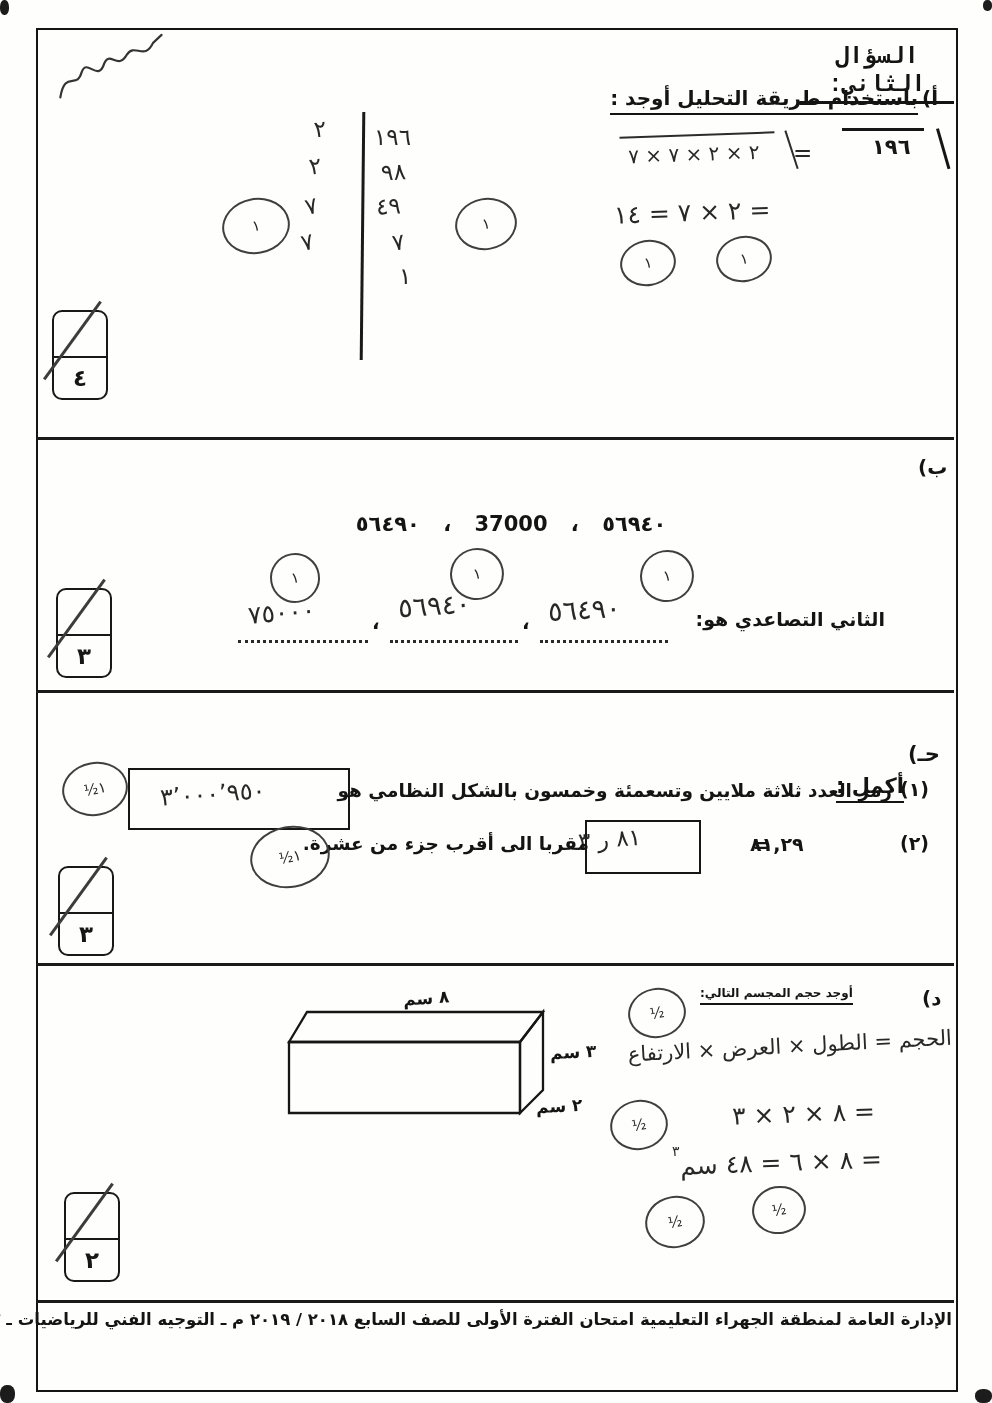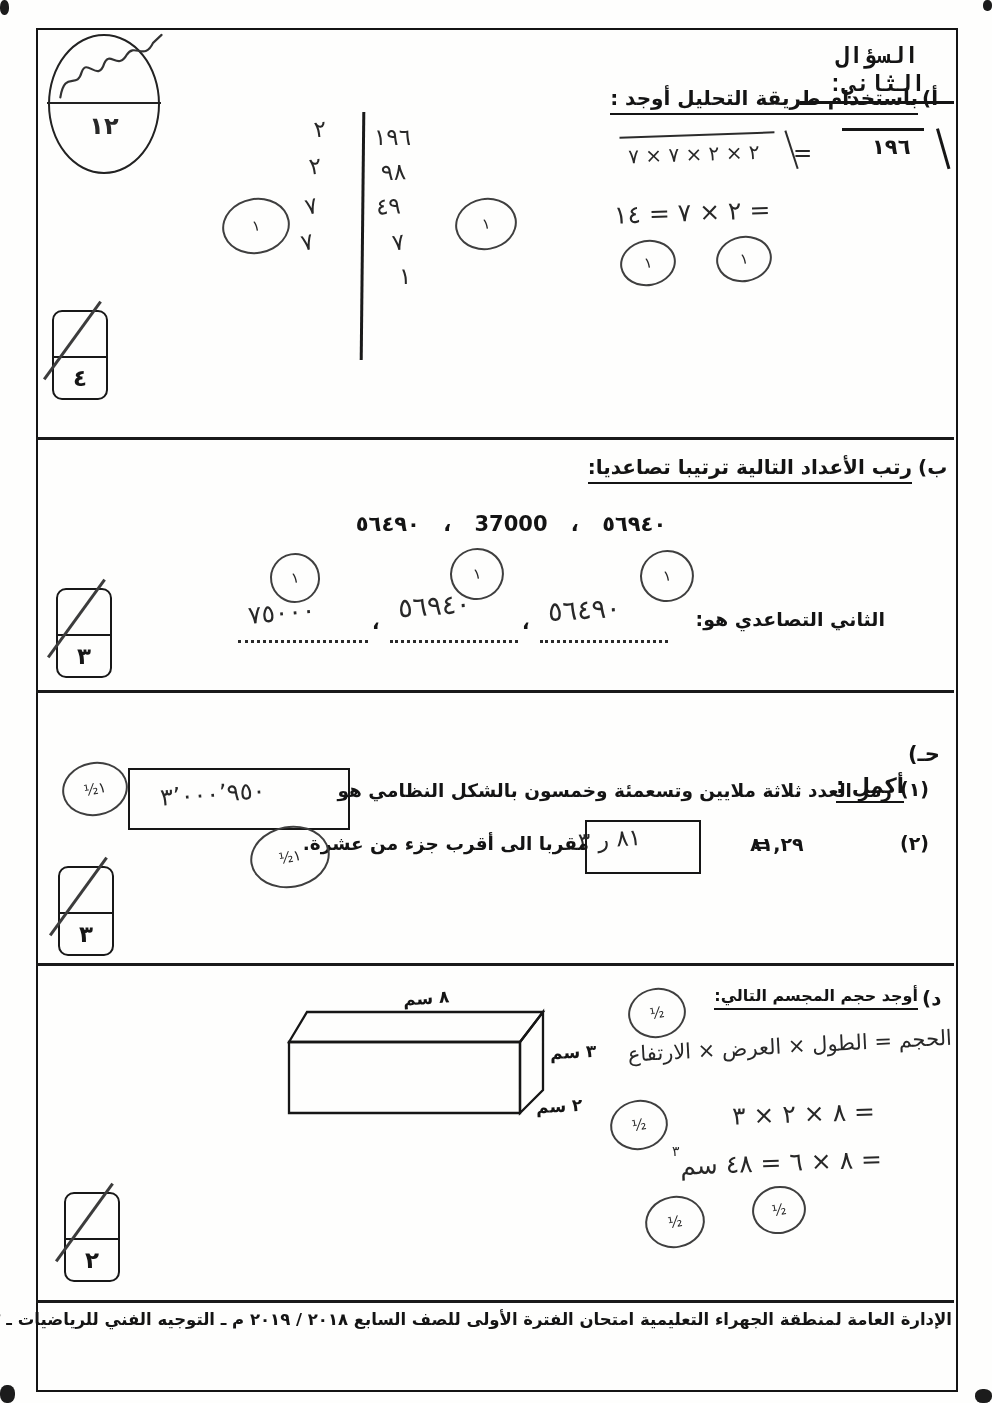--- a/index.html
+++ b/index.html
@@ -50,24 +50,20 @@
   <div class="corner" style="left:0;top:1385px;width:15px;height:18px;"></div>
   <div class="corner" style="left:975px;top:1389px;width:17px;height:14px;"></div>
 
   <div class="frame"></div>
 
   <div class="hline" style="left:36px;top:437px;width:918px;"></div>
   <div class="hline" style="left:36px;top:690px;width:918px;"></div>
   <div class="hline" style="left:36px;top:963px;width:918px;"></div>
   <div class="hline" style="left:36px;top:1300px;width:918px;"></div>
 
-  <div class="total">
-    <div class="tline"></div>
-    <div class="score hand">١٢</div>
-  </div>
   <svg class="abs" style="left:52px;top:42px;width:120px;height:58px;transform:rotate(-12deg);overflow:visible;" viewBox="0 0 120 58">
     <path d="M4,44 C14,18 22,40 30,24 C38,10 44,38 54,20 C62,8 66,30 78,16 C88,6 94,26 106,10 L116,4" fill="none" stroke="#333" stroke-width="2.2" stroke-linecap="round"></path>
   </svg>
 
   <div class="abs printed" style="left:800px;top:42px;width:154px;font-size:23px;text-align:center;font-family:Liberation Mono, monospace;">
     <span class="u" style="border-bottom-width:3.5px;">السؤال الثاني:</span>
   </div>
 
   <span class="abs printed" style="left:922px;top:86px;font-size:20px;">أ)</span>
   <div class="abs printed" style="left:643px;top:86px;width:275px;font-size:20px;">
@@ -110,23 +106,20 @@
       <span class="hand">١</span>
     </div>
 
   <div class="sbox" style="left:52px;top:310px;">
     <div class="top"></div>
     <div class="bot">٤</div>
     <div class="slash"></div>
   </div>
 
   <span class="abs printed" style="left:918px;top:455px;font-size:20px;">ب)</span>
-  <div class="abs printed" style="left:600px;top:455px;width:312px;font-size:20px;text-align:right;">
-    <span class="u nowrap">رتب الأعداد التالية ترتيبا تصاعديا:</span>
-  </div>
   <div class="abs printed nowrap" style="left:330px;top:512px;width:362px;font-size:21px;word-spacing:16px;text-align:center;">٥٦٩٤٠  ،  37000  ،  ٥٦٤٩٠</div>
 
   <div class="mark" style="left:270px;top:553px;width:46px;height:46px;">
       <span class="hand">١</span>
     </div>
   <div class="mark" style="left:450px;top:548px;width:50px;height:48px;">
       <span class="hand">١</span>
     </div>
   <div class="mark" style="left:640px;top:550px;width:50px;height:48px;">
       <span class="hand">١</span>
@@ -171,21 +164,21 @@
       <span class="hand">١½</span>
     </div>
 
   <div class="sbox" style="left:58px;top:866px;">
     <div class="top"></div>
     <div class="bot">٣</div>
     <div class="slash"></div>
   </div>
 
   <span class="abs printed" style="left:922px;top:986px;font-size:20px;">د)</span>
-  <div class="abs printed" style="left:700px;top:986px;width:218px;font-size:16px;text-align:right;">
+  <div class="abs printed" style="left:700px;top:986px;width:218px;font-size:12px;text-align:left;">
     <span class="u nowrap">أوجد حجم المجسم التالي:</span>
   </div>
   <div class="mark" style="left:628px;top:988px;width:54px;height:46px;">
       <span class="hand">½</span>
     </div>
 
   <svg class="abs" style="left:280px;top:985px;width:290px;height:145px;overflow:visible;" viewBox="0 0 290 145">
     <polygon points="9,57 240,57 240,128 9,128" fill="none" stroke="#161616" stroke-width="2.3"></polygon>
     <polygon points="9,57 27,27 263,27 240,57" fill="none" stroke="#161616" stroke-width="2.3"></polygon>
     <polygon points="240,57 263,27 263,105 240,128" fill="none" stroke="#161616" stroke-width="2.3"></polygon>

